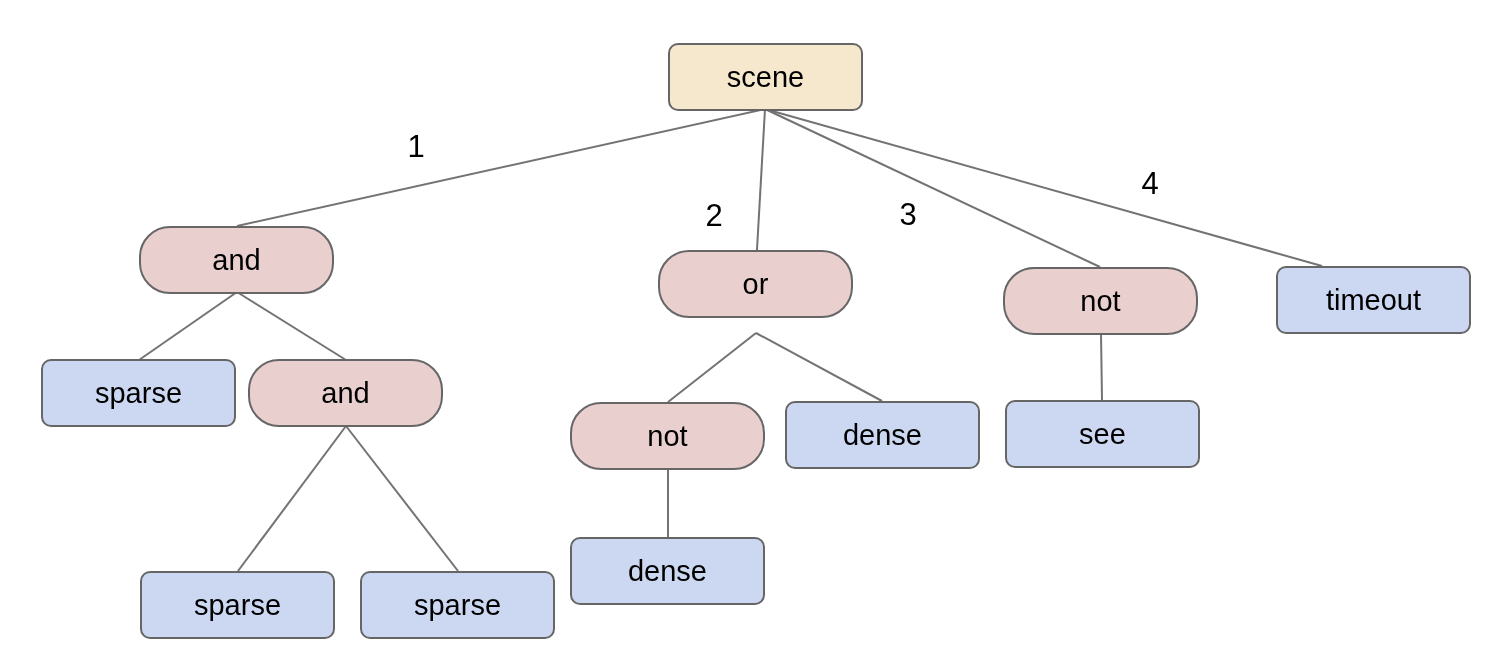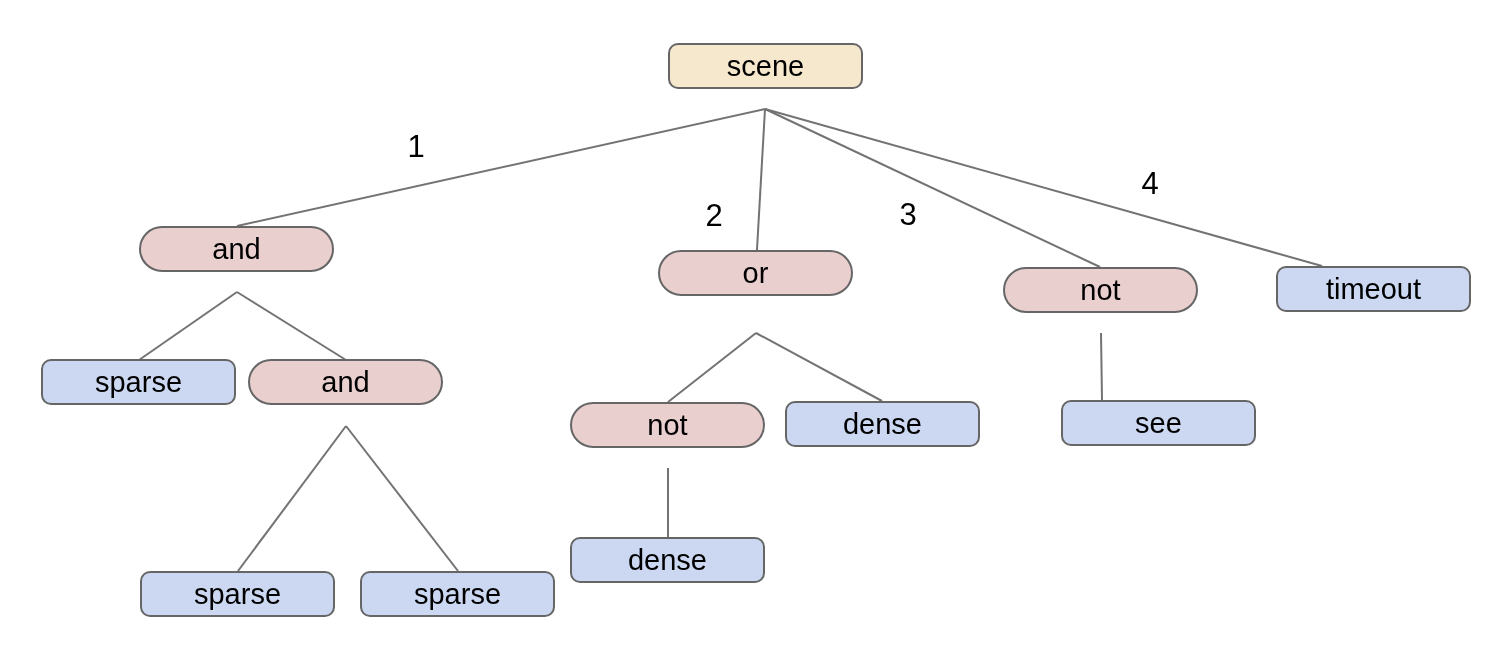--- a/index.html
+++ b/index.html
@@ -24,21 +24,21 @@
     z-index: 0;
   }
   .edges-svg line {
     stroke: var(--edge-line, #737373);
     stroke-width: 2;
   }
   .node {
     position: absolute;
     z-index: 2;
     width: 195px;
-    height: 46px;
+    height: 68px;
     box-sizing: border-box;
     border: 2px solid var(--node-border, #666666);
     border-radius: 10px;
     display: flex;
     align-items: center;
     justify-content: center;
     font-size: 29px;
     color: var(--text, #000000);
   }
   .kind-root     { background: var(--root-fill, #f6e8cd); }
@@ -97,21 +97,21 @@
   </div>
   <div class="node kind-operator" style="left:248px; top:359px;">
     <span>and</span>
   </div>
   <div class="node kind-operator" style="left:570px; top:402px;">
     <span>not</span>
   </div>
   <div class="node kind-leaf" style="left:785px; top:401px;">
     <span>dense</span>
   </div>
-  <div class="node kind-leaf" style="left:1061px; top:400px;">
+  <div class="node kind-leaf" style="left:1005px; top:400px;">
     <span>see</span>
   </div>
   <div class="node kind-leaf" style="left:570px; top:537px;">
     <span>dense</span>
   </div>
   <div class="node kind-leaf" style="left:140px; top:571px;">
     <span>sparse</span>
   </div>
   <div class="node kind-leaf" style="left:360px; top:571px;">
     <span>sparse</span>

